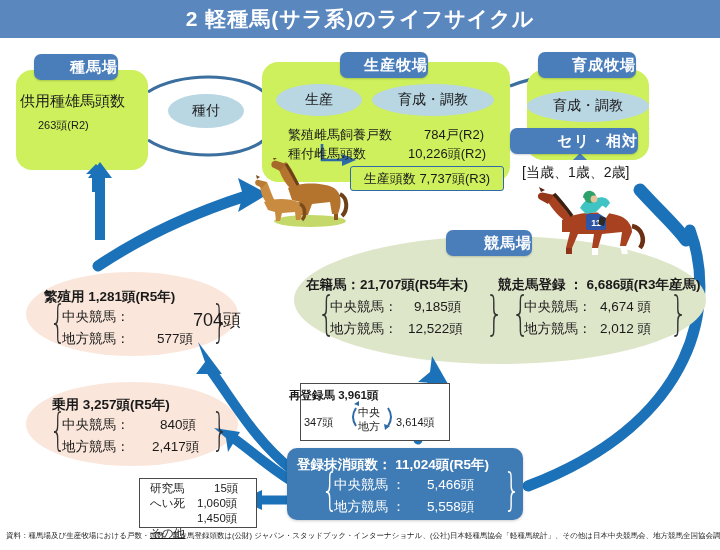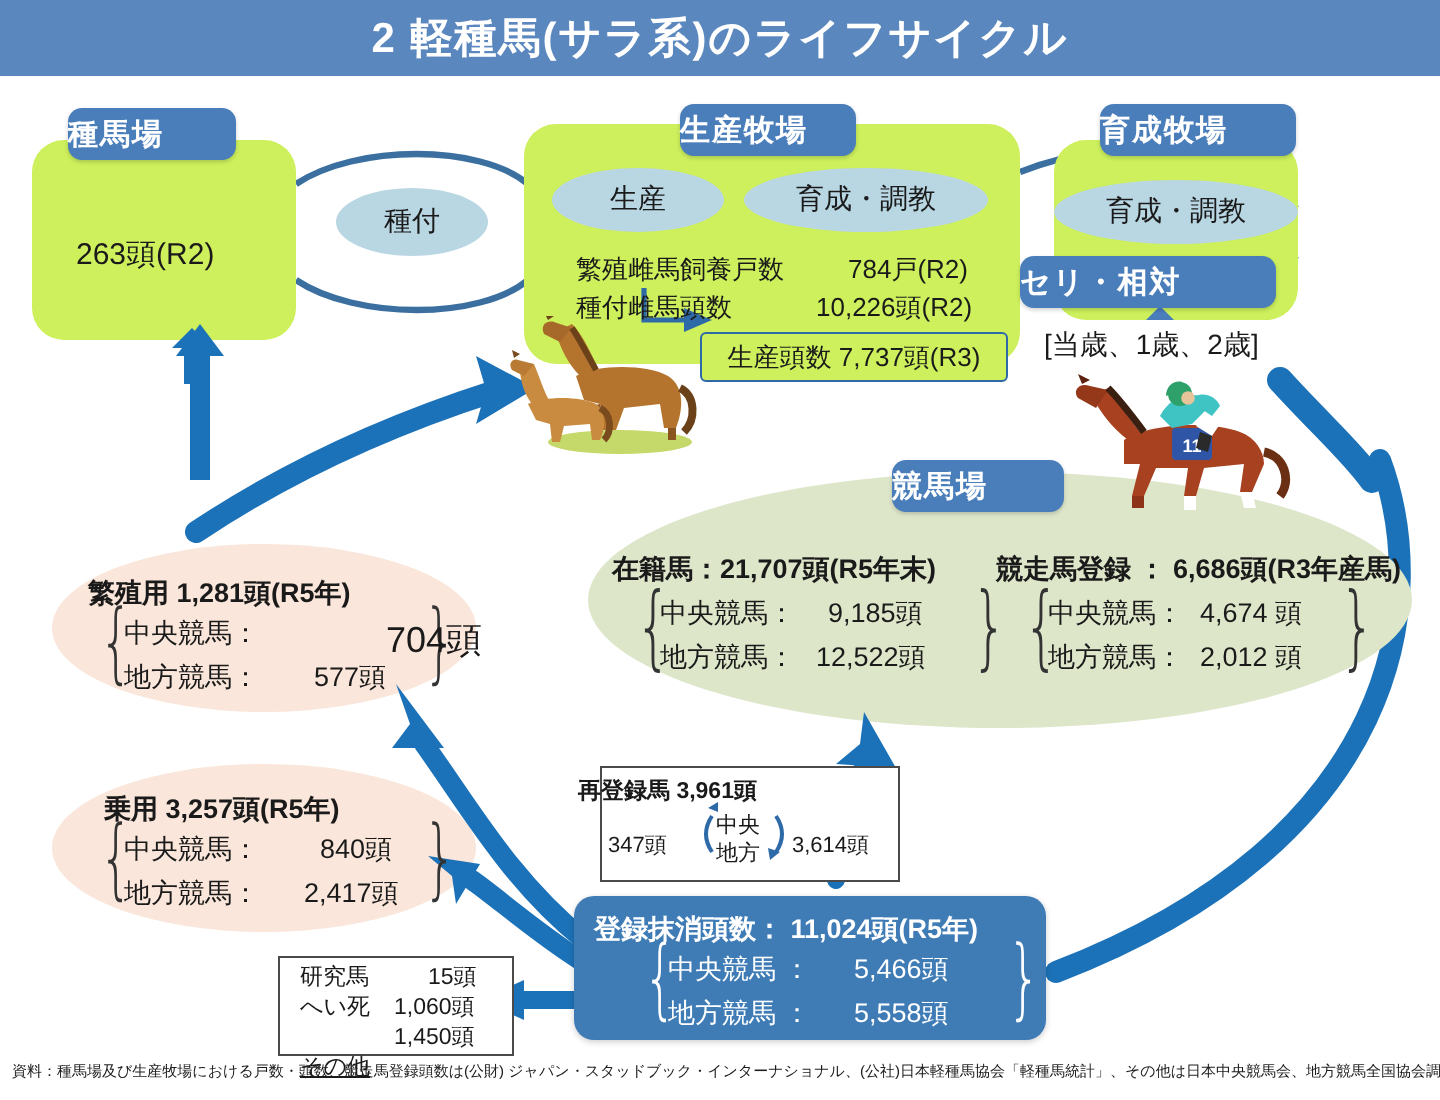--- a/index.html
+++ b/index.html
@@ -20,21 +20,21 @@
   .titlebar .t{
     color:#ffffff;font-size:21px;font-weight:bold;letter-spacing:1px;
     white-space:nowrap;
   }
 
   
   .pill{
     position:absolute;
     background:#4a7ebb;color:#fff;font-weight:bold;
     border-radius:7px;
-    display:flex;align-items:center;justify-content:flex-start;
+    display:flex;align-items:center;justify-content:flex-end;
     white-space:nowrap;letter-spacing:1px;
     box-shadow:0 1px 2px rgba(0,0,0,.18);
     z-index:40;
   }
 
   
   .greenbox{
     position:absolute;background:#cdf05c;border-radius:16px;z-index:10;
   }
 
@@ -211,21 +211,21 @@
   </svg>
 
   <div class="pill" style="left:34px;top:54px;width:84px;height:26px;font-size:15px;">
     <span>種馬場</span>
   </div>
 
   <div class="pill" style="left:340px;top:52px;width:88px;height:26px;font-size:15px;">
     <span>生産牧場</span>
   </div>
 
-  <div class="pill" style="left:538px;top:52px;width:98px;height:26px;font-size:15px;margin-left:12px;">
+  <div class="pill" style="left:538px;top:52px;width:98px;height:26px;font-size:15px;">
     <span>育成牧場</span>
   </div>
 
   <div class="pill" style="left:510px;top:128px;width:128px;height:26px;font-size:15px;">
     <span>セリ・相対</span>
   </div>
 
   <div class="pill" style="left:446px;top:230px;width:86px;height:26px;font-size:15px;">
     <span>競馬場</span>
   </div>
@@ -239,21 +239,22 @@
   </div>
 
   <div class="bluellipse" style="left:372px;top:84px;width:122px;height:32px;font-size:14px;">
     <span>育成・調教</span>
   </div>
 
   <div class="bluellipse" style="left:527px;top:90px;width:122px;height:32px;font-size:14px;">
     <span>育成・調教</span>
   </div>
 
-  <div class="txt" style="left:38px;top:118px;font-size:15px;">263頭(R2)</div>
+  <div class="txt" style="left:20px;top:92px;font-size:15px;">供用種雄馬頭数</div>
+  <div class="txt" style="left:38px;top:118px;font-size:11px;">263頭(R2)</div>
 
   <div class="txt" style="left:288px;top:126px;font-size:13px;">繁殖雌馬飼養戸数</div>
   <div class="txt" style="left:424px;top:126px;font-size:13px;">784戸(R2)</div>
 
   <div class="txt" style="left:288px;top:145px;font-size:13px;">種付雌馬頭数</div>
   <div class="txt" style="left:408px;top:145px;font-size:13px;">10,226頭(R2)</div>
 
   <div class="gbox" style="left:350px;top:166px;width:152px;height:23px;">
     <span style="font-size:13px;">生産頭数  7,737頭(R3)</span>
   </div>

